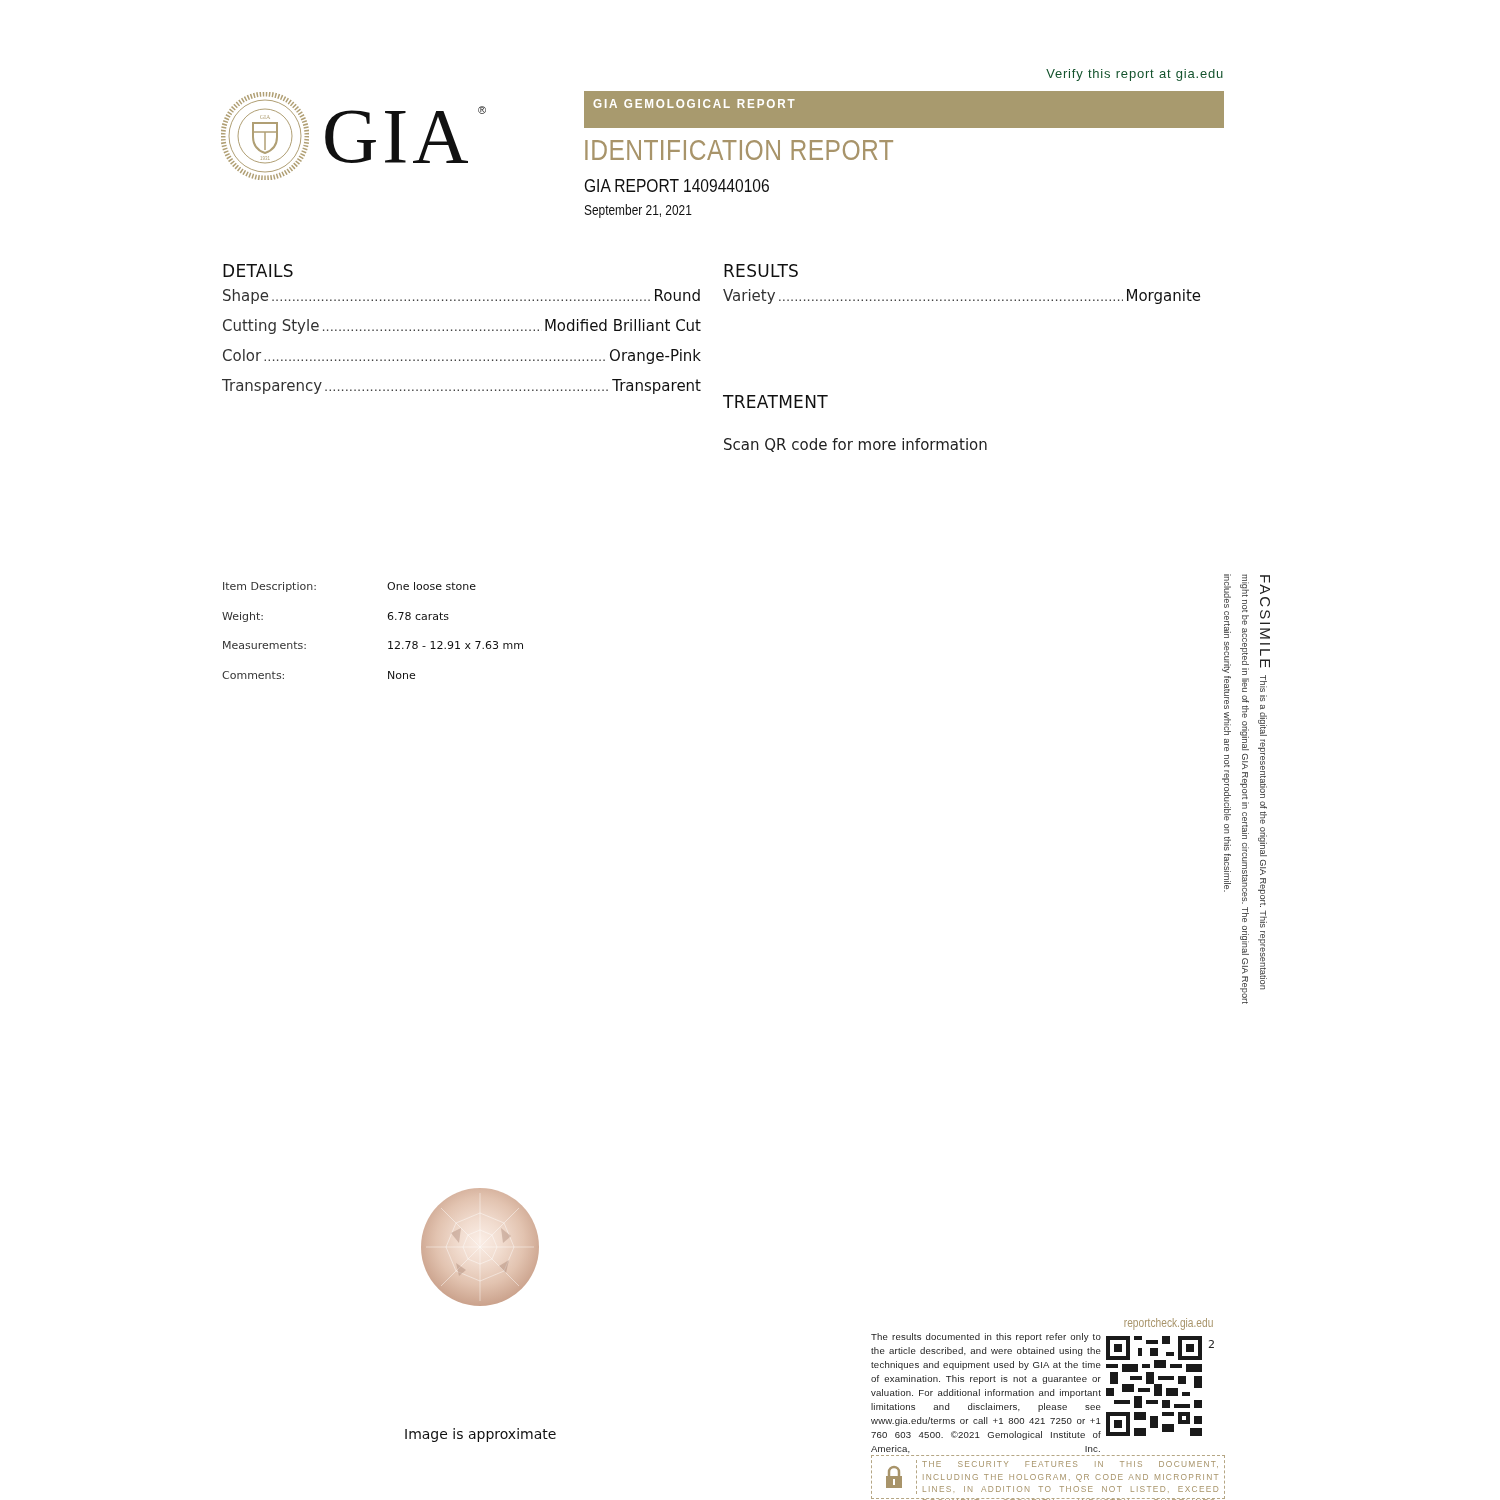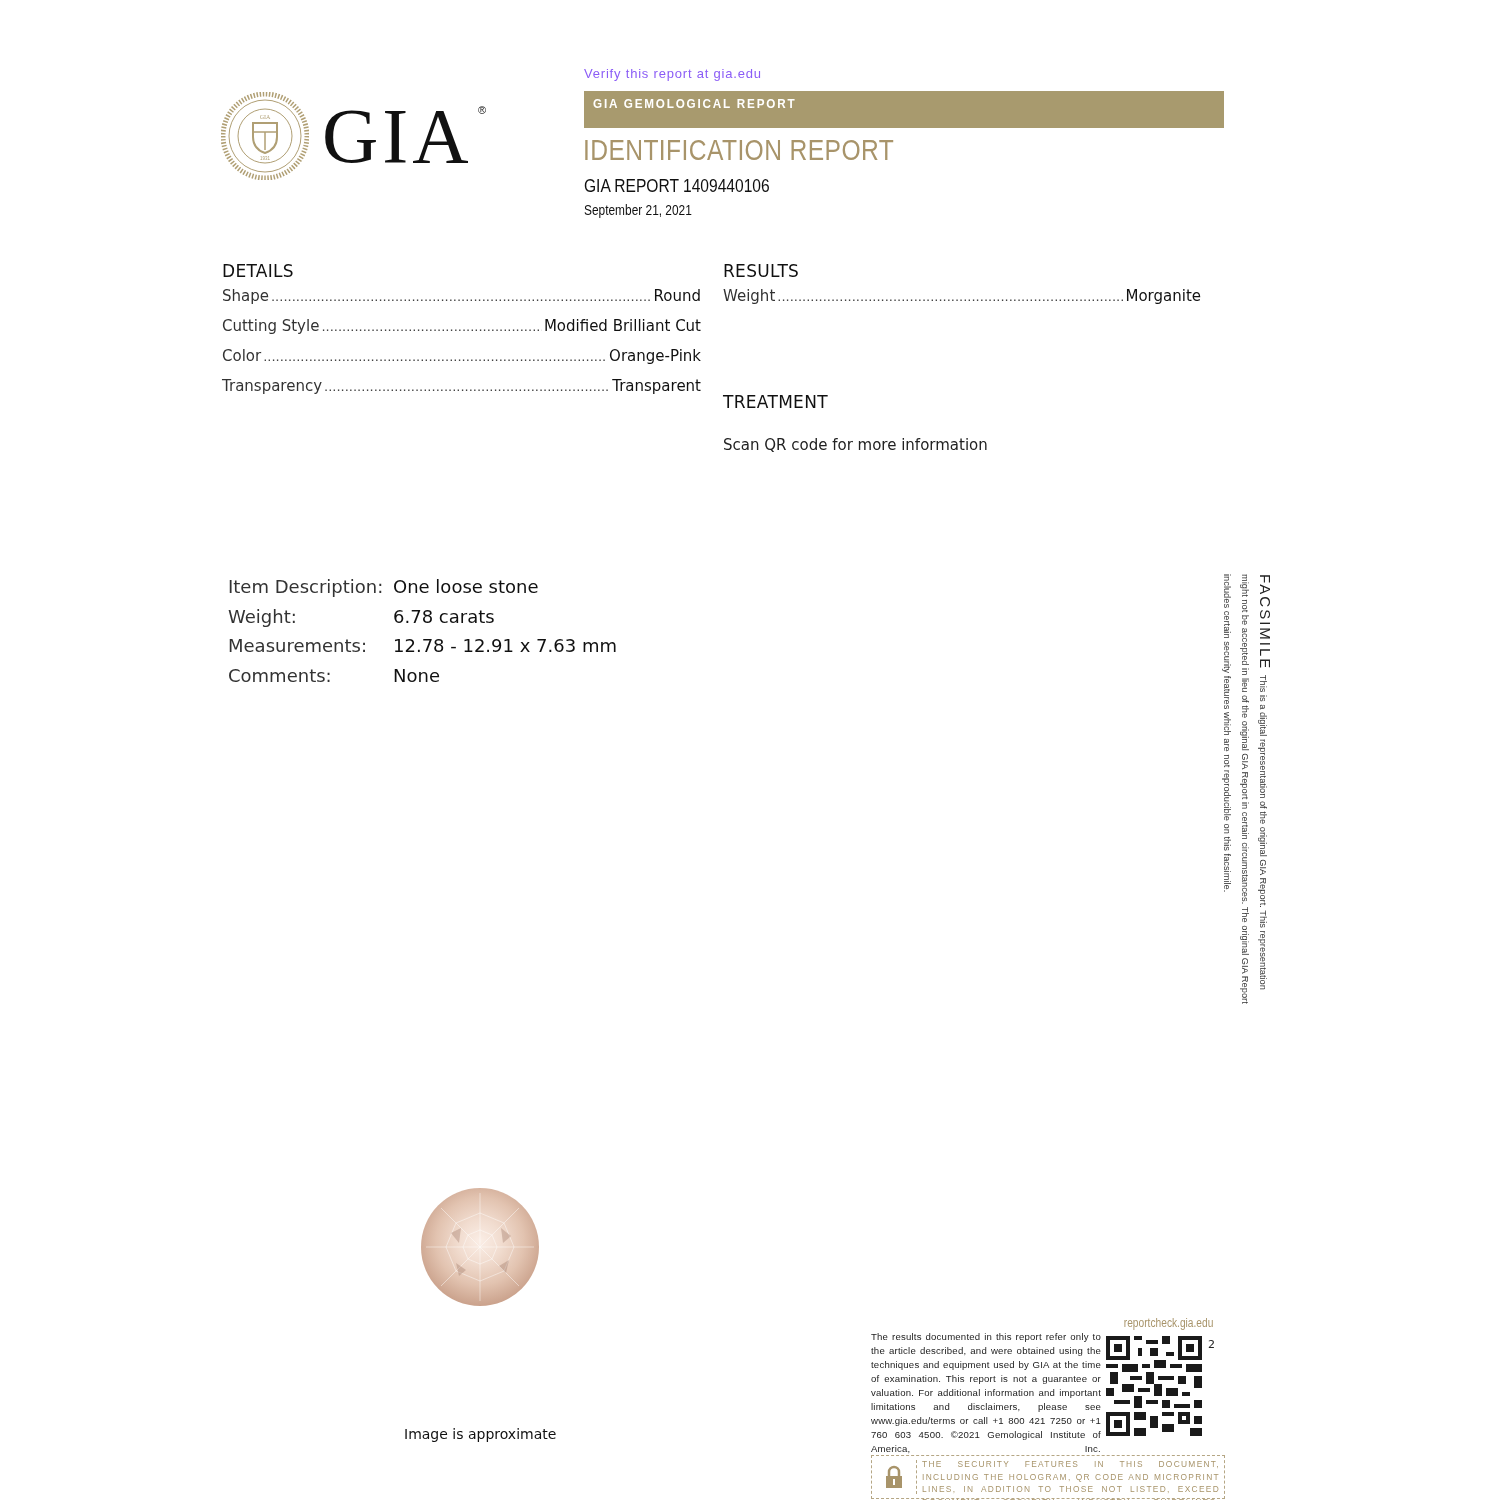--- a/index.html
+++ b/index.html
@@ -6,21 +6,21 @@
   body { width: 1500px; height: 1500px; position: relative; overflow: hidden;
          font-family: "DejaVu Sans", sans-serif; color: #1a1a1a; }
   .abs { position: absolute; }
 
   
   .logo-seal { left: 221px; top: 92px; width: 88px; height: 88px; }
   .logo-word { left: 322px; top: 92px; font-family: "Liberation Serif", serif;
                font-size: 78px; letter-spacing: 4px; color: #111; line-height: 88px; }
   .logo-reg { left: 478px; top: 104px; font-size: 11px; color: #111; font-family: "Liberation Sans", sans-serif; }
 
-  .verify { left: 584px; width: 640px; top: 66px; text-align: left; color: #8b5cf6;
+  .verify { left: 584px; width: 640px; top: 66px; text-align: right; color: #14532d;
             font-family: "Liberation Sans Narrow", "Liberation Sans", sans-serif; font-size: 13px; letter-spacing: 0.8px; }
   .band { left: 584px; top: 91px; width: 640px; height: 37px; background: #a89a6e; }
   .band-text { position: absolute; left: 9px; top: 5px; color: #ffffff; font-weight: bold;
                font-size: 13px; letter-spacing: 2px; font-family: "Liberation Sans", sans-serif; transform: scaleX(0.9); transform-origin: left; }
   .report-title { left: 583px; top: 133px; color: #a8946a; font-size: 30px; letter-spacing: 0.5px;
                   font-family: "Liberation Sans", sans-serif; transform: scaleX(0.82); transform-origin: left; font-weight: normal; }
   .report-number { left: 584px; top: 175px; font-size: 19px; color: #111;
                    font-family: "Liberation Sans", sans-serif; transform: scaleX(0.82); transform-origin: left; }
   .report-date { left: 584px; top: 202px; font-size: 14px; color: #111;
                  font-family: "Liberation Sans", sans-serif; transform: scaleX(0.85); transform-origin: left; }
@@ -32,21 +32,21 @@
   .row .dots { flex: 1; overflow: hidden; white-space: nowrap; color: #444; letter-spacing: 0px; margin: 0 2px; font-size: 13px; }
   .row .dots::before { content: "................................................................................................................................................................................................................"; }
   .row .val { white-space: nowrap; color: #111; }
 
   .details { left: 222px; top: 261px; width: 479px; }
   .results { left: 723px; top: 261px; width: 478px; }
   .treatment { left: 723px; top: 392px; width: 478px; }
   .treatment-text { font-size: 15px; color: #222; margin-top: 24px; }
 
   .desc { left: 222px; top: 572px; }
-  .desc-row { display: flex; height: 29.5px; font-size: 18px; align-items: center; margin-left: 6px; }
+  .desc-row { display: flex; height: 29.5px; font-size: 11px; align-items: center; }
   .desc-row .k { width: 165px; color: #333; }
   .desc-row .v { color: #111; }
 
   
   .gem { left: 421px; top: 1188px; width: 118px; height: 118px; border-radius: 50%;
          background:
            radial-gradient(circle at 50% 45%, #fbeee6 0%, #f1dccf 25%, #e2c3b0 50%, #c9a08a 75%, #b58d78 100%); }
   .gem-caption { left: 404px; top: 1426px; font-size: 14px; color: #111; }
 
   
@@ -117,21 +117,21 @@
   <div class="row">
     <span class="lbl">Transparency</span>
     <span class="dots"></span>
     <span class="val">Transparent</span>
   </div>
 </div>
 
 <div class="abs results">
   <div class="section-title" style="margin-bottom:6px;">RESULTS</div>
   <div class="row">
-    <span class="lbl">Weight</span>
+    <span class="lbl">Variety</span>
     <span class="dots"></span>
     <span class="val">Morganite</span>
   </div>
 </div>
 
 <div class="abs treatment">
   <div class="section-title">TREATMENT</div>
   <div class="treatment-text">Scan QR code for more information</div>
 </div>
 

